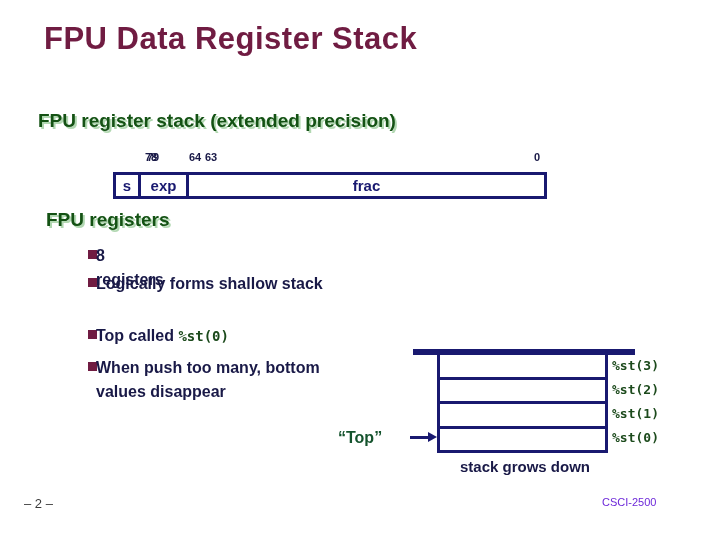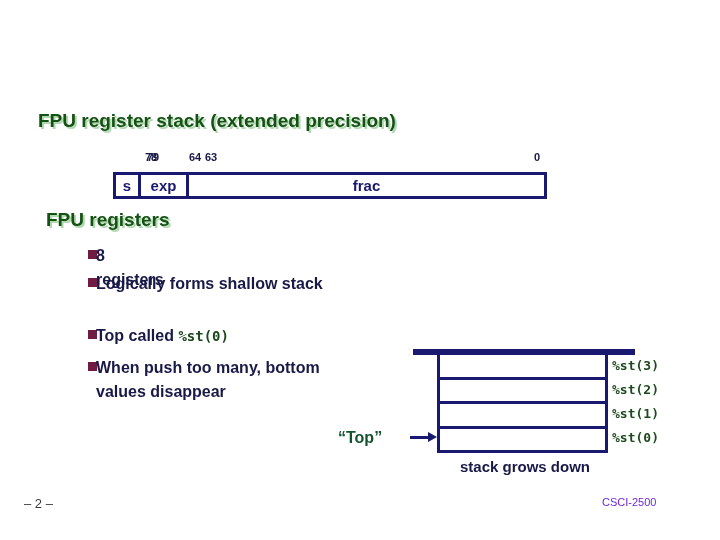--- a/index.html
+++ b/index.html
@@ -212,20 +212,21 @@
     font-size: 11px;
     color: #6d28d9;
     white-space: nowrap;
   }
 </style>
 </head>
 <body>
 
 <div class="slide">
 
+  <div class="title">FPU Data Register Stack</div>
 
   <div class="green-heading heading-format">FPU register stack (extended precision)</div>
 
   <div>
     <span class="bit-label bit-79">79</span>
     <span class="bit-label bit-78">78</span>
     <span class="bit-label bit-64">64</span>
     <span class="bit-label bit-63">63</span>
     <span class="bit-label bit-0">0</span>
 

